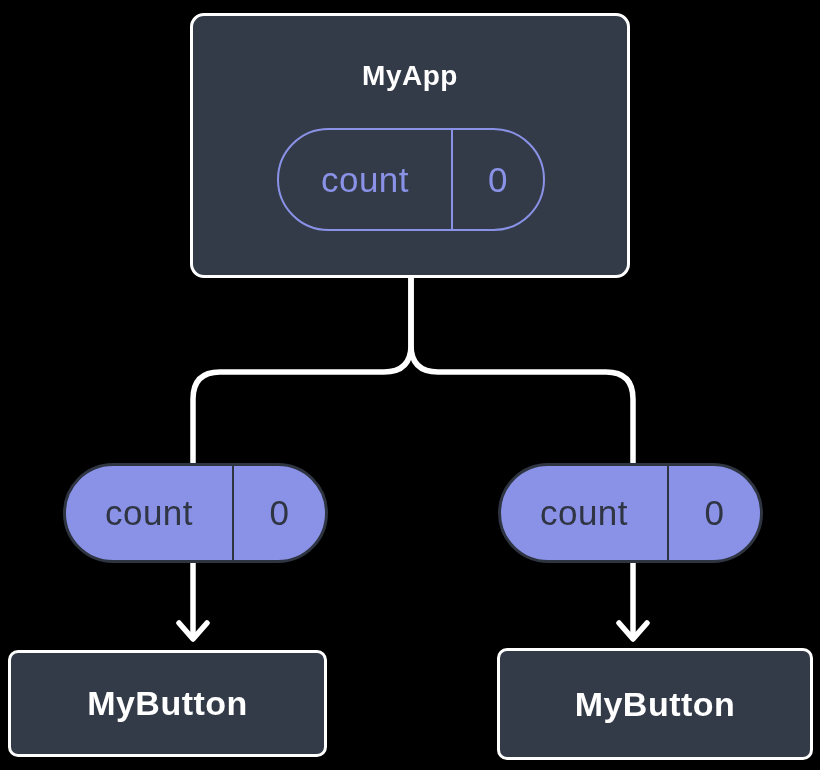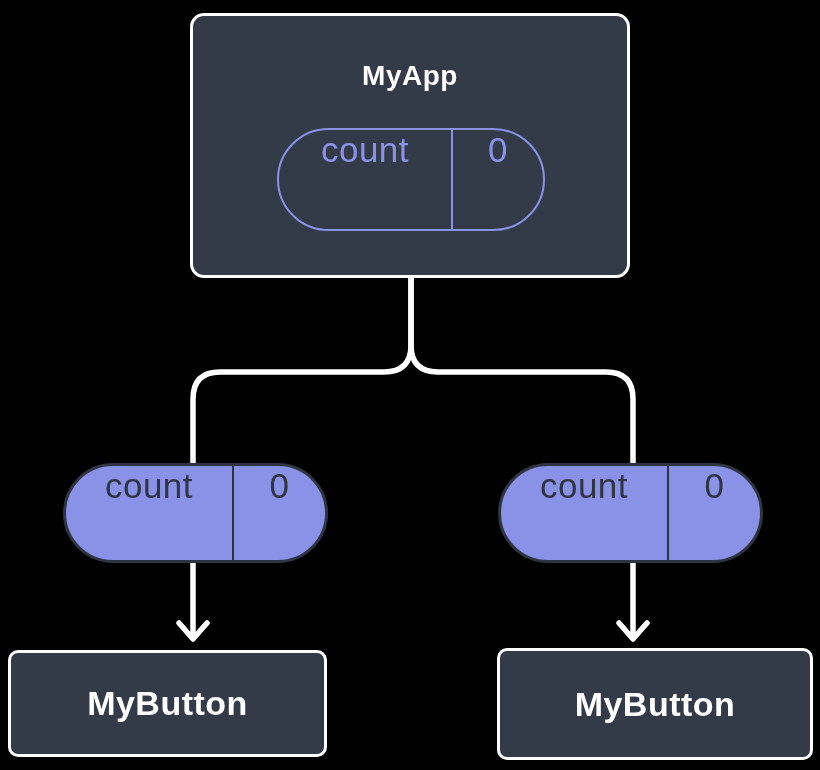--- a/index.html
+++ b/index.html
@@ -47,21 +47,21 @@
   }
   .pill {
     position: absolute;
     display: flex;
     box-sizing: border-box;
     font-size: 35px;
     letter-spacing: 0.5px;
   }
   .pill .seg {
     display: flex;
-    align-items: flex-start;
+    align-items: center;
     justify-content: center;
     box-sizing: border-box;
   }
   .pill-outline {
     left: 84px; top: 112px;
     width: 268px; height: 103px;
     border: 2.5px solid var(--accent-purple);
     border-radius: 52px;
     color: var(--accent-purple);
     background: transparent;

